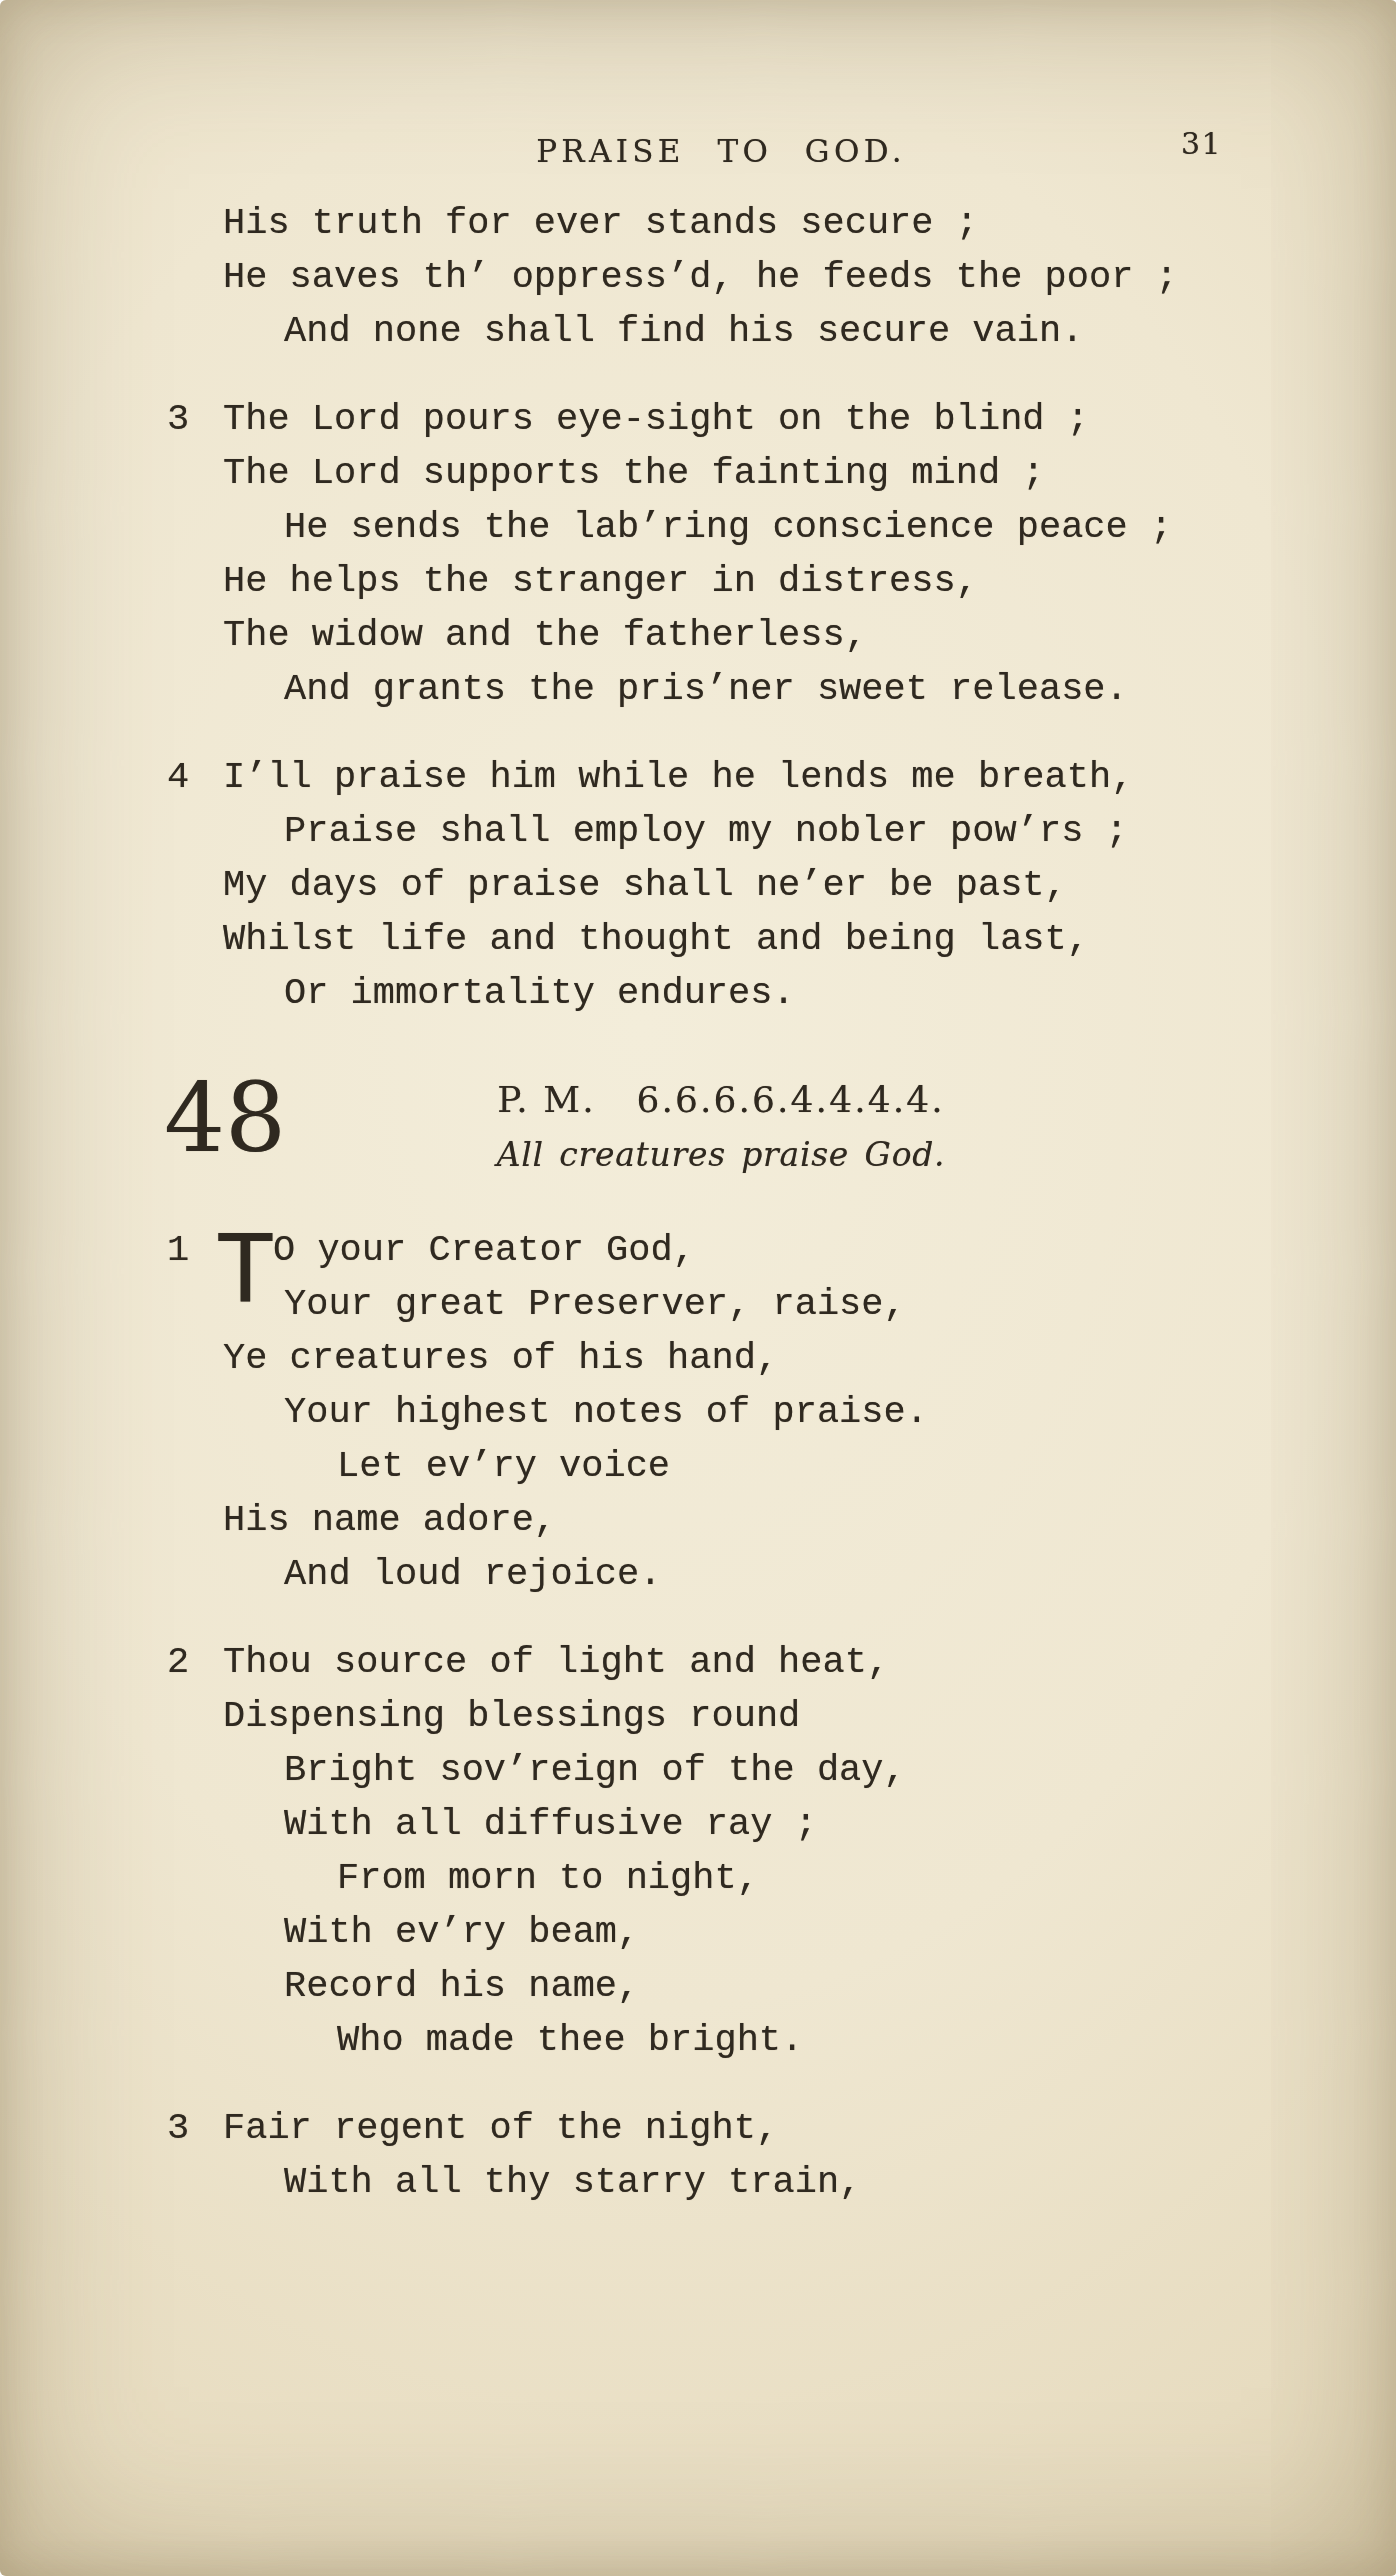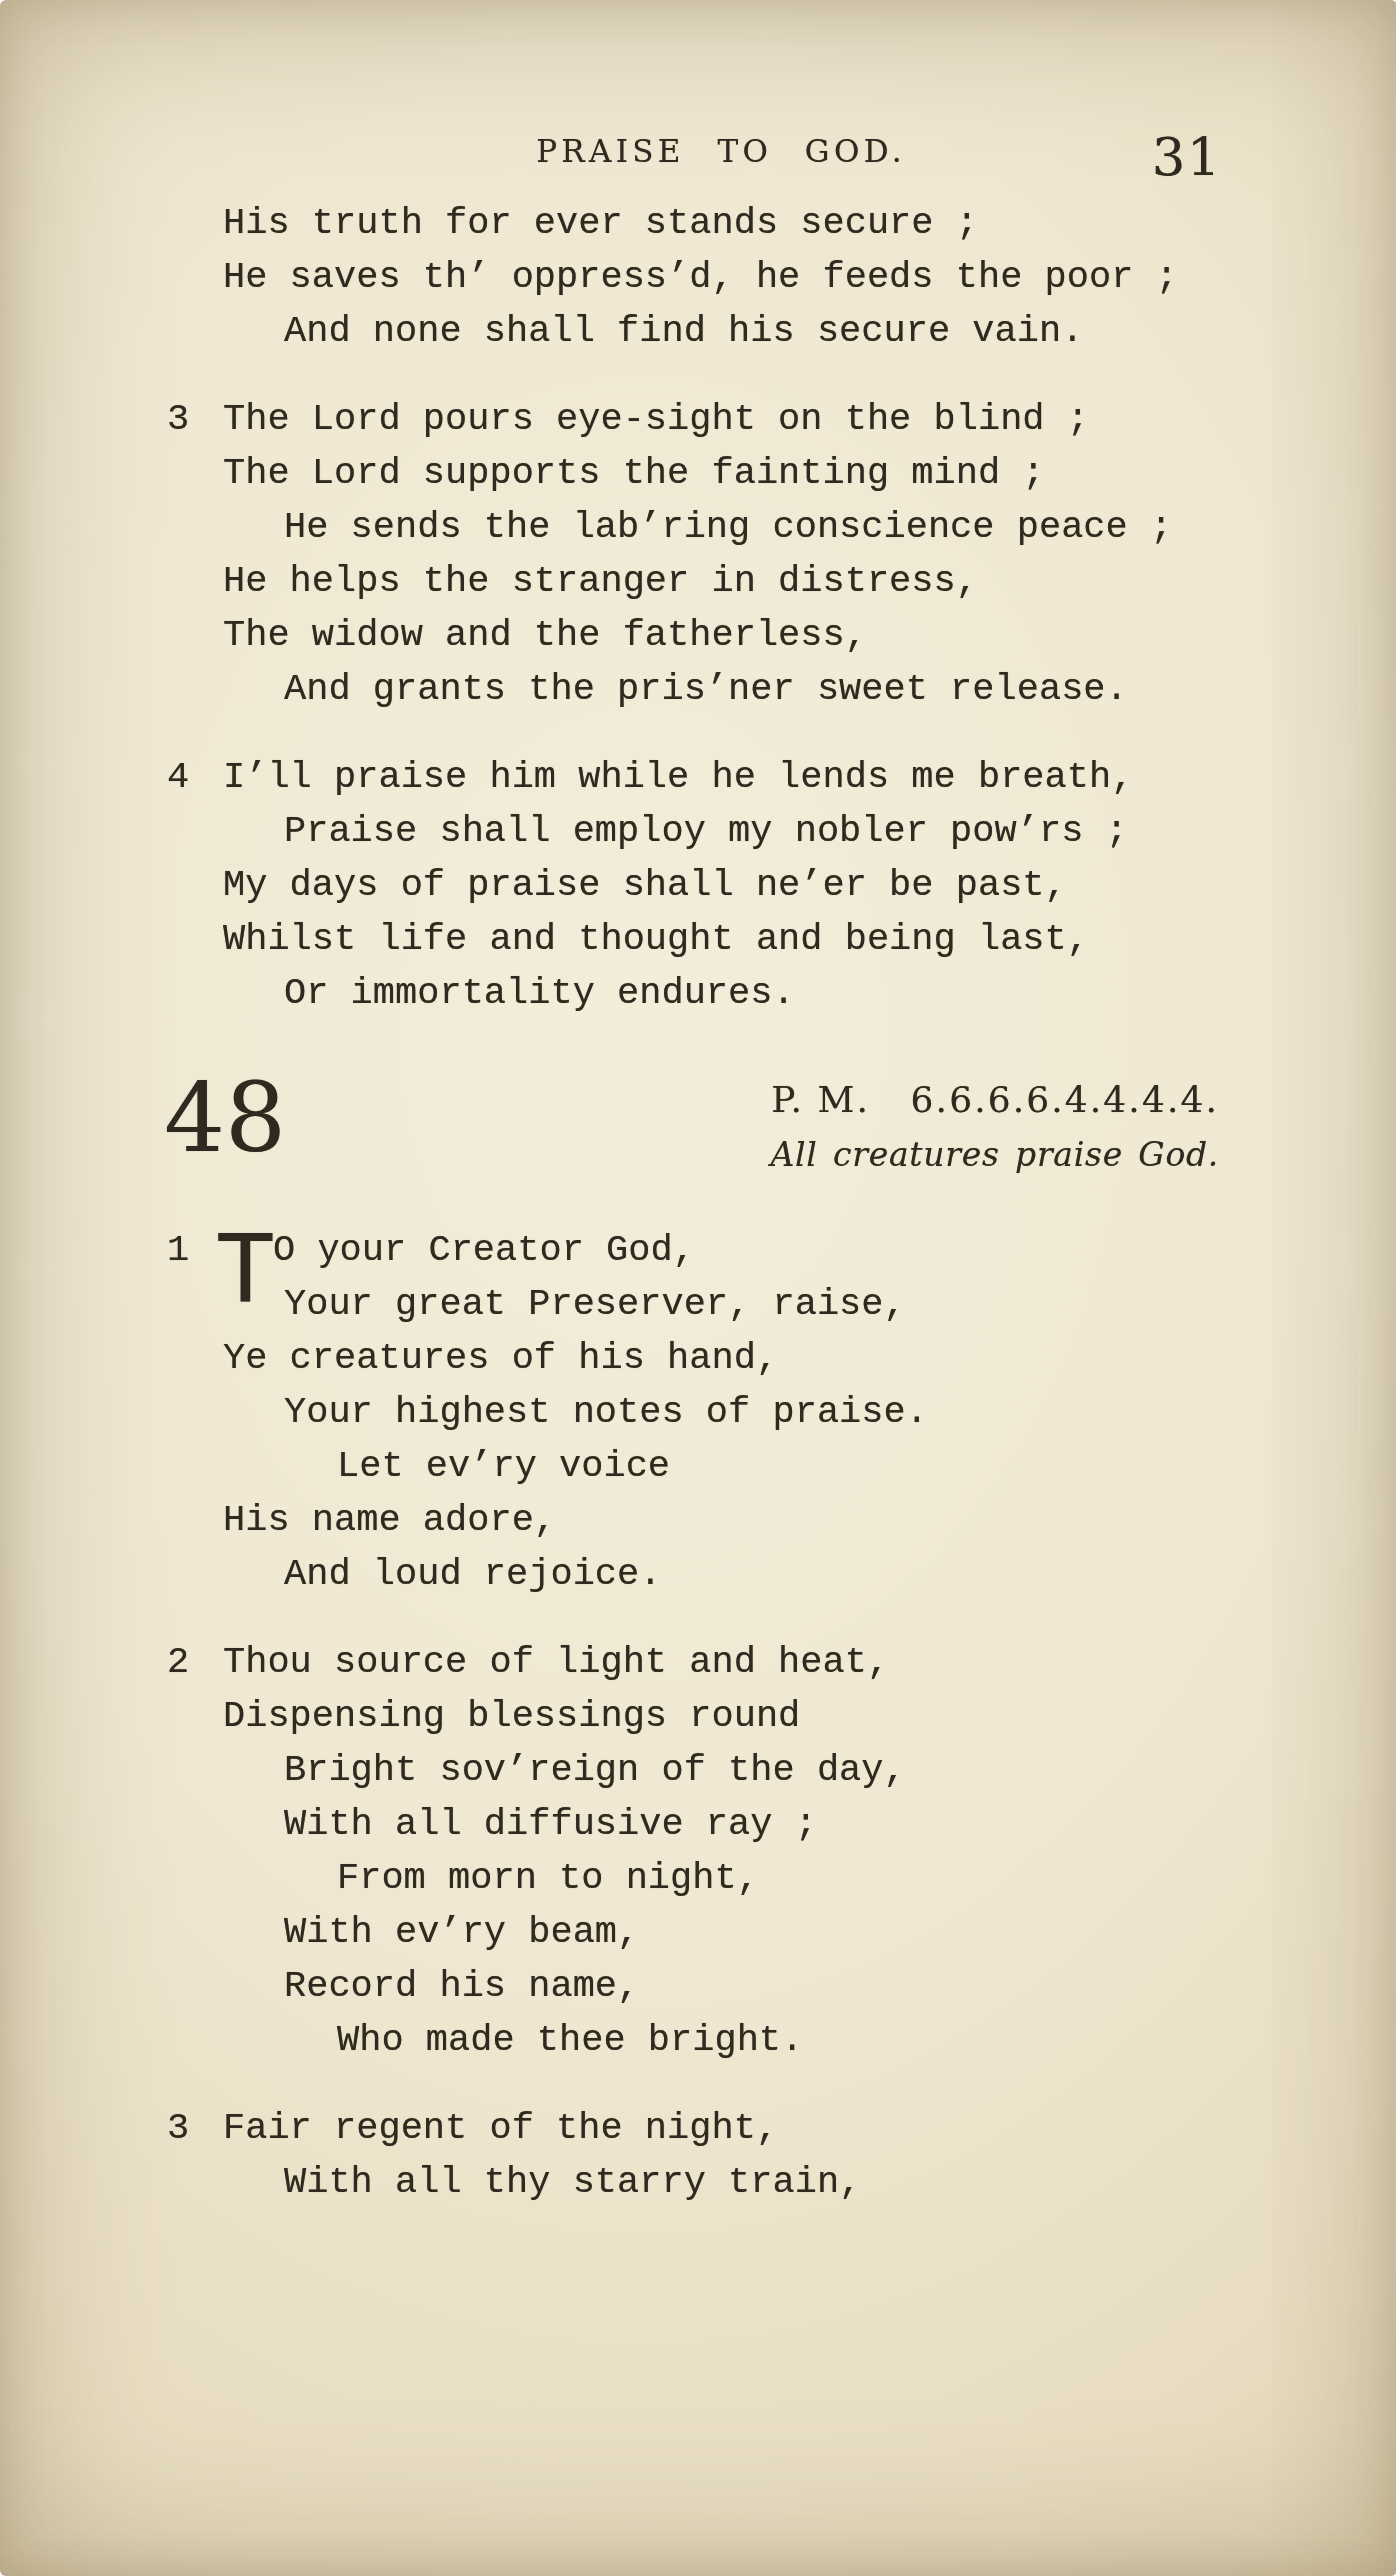--- a/index.html
+++ b/index.html
@@ -41,21 +41,21 @@
   .running-title {
     font-size: 31px;
     letter-spacing: 4.3px;
     word-spacing: 18.6px;
     line-height: 37px;
   }
   .page-number {
     position: absolute;
     right: -2.9px;
     top: -7.1px;
-    font-size: 53px;
+    font-size: 30px;
     letter-spacing: 1.4px;
   }
   .stanza {
     margin-bottom: 34px;
     font-family: Liberation Mono, monospace;
   }
   .line {
     position: relative;
     font-size: 37px;
     line-height: 54px;
@@ -74,21 +74,21 @@
     position: absolute;
     left: -8.6px;
     top: 0;
     font-size: 103px;
     line-height: 1;
   }
   .hymn-heading {
     position: relative;
     margin-top: 51px;
     margin-bottom: 41px;
-    text-align: right;
+    text-align: center;
   }
   .hymn-number {
     position: absolute;
     left: -59px;
     top: -1.4px;
     font-size: 96px;
     line-height: 1;
   }
   .meter {
     font-size: 36px;

